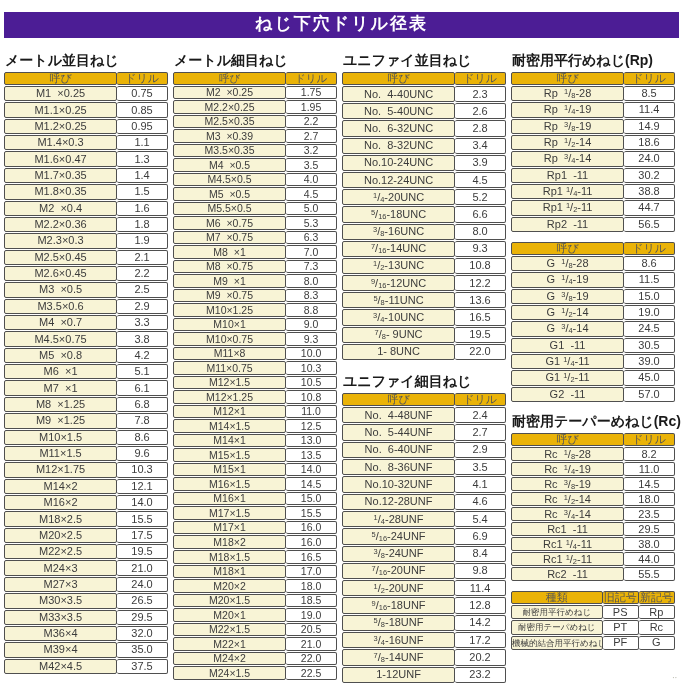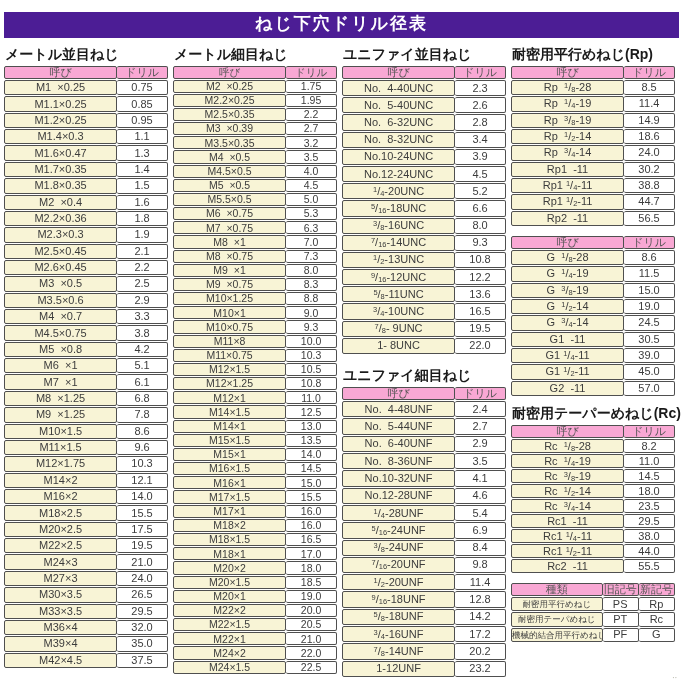--- a/index.html
+++ b/index.html
@@ -2,27 +2,27 @@
 <html><head>
 <meta charset="utf-8">
 <style>
   html,body{margin:0;padding:0;}
   body{width:683px;height:683px;background:#fff;font-family:"Liberation Sans",sans-serif;}
   .page{position:relative;width:683px;height:683px;overflow:hidden;background:#fff;}
   .banner{margin:12px 4px 4px 4px;height:26px;background:#4c1d95;display:flex;align-items:flex-start;justify-content:center;}
   .banner-text{color:#fff;font-weight:bold;font-size:17px;letter-spacing:2px;}
   .content{display:flex;gap:5px;padding:0 4px;margin-top:3px;}
   .col{flex:0 0 164px;width:164px;}
-  .sec-title{font-size:14px;font-weight:bold;color:#1a1a1a;line-height:16px;margin:4px 0 3px 1px;white-space:nowrap;}
+  .sec-title{font-size:14px;font-weight:bold;color:#1a1a1a;line-height:16px;margin:10px 0 3px 1px;white-space:nowrap;}
   .sec-title.tight{font-size:12.5px;letter-spacing:-0.5px;}
   table.tbl{border-collapse:separate;border-spacing:0 1px;table-layout:fixed;width:100%;}
   .tbl th,.tbl td{border:1px solid #4f4f4f;border-radius:2px;padding:0;margin:0;
       text-align:center;vertical-align:middle;font-size:11px;line-height:1;color:#3c3c3c;overflow:hidden;}
   .tbl th+th,.tbl td+td{border-left:none;}
-  .tbl th{background:#f9a8d4;color:#555;font-weight:normal;}
+  .tbl th{background:#eab308;color:#555;font-weight:normal;}
   .tbl td.c-name,.tbl td.c-kind{background:#f8f4d6;white-space:pre;}
   .tbl td.c-drill,.tbl td.c-old,.tbl td.c-new{background:#fff;}
   .tbl .c-name{width:69%;} .tbl .c-drill{width:31%;}
   .tbl .c-kind{width:56%;} .tbl .c-old{width:22%;} .tbl .c-new{width:22%;}
   .tbl td.c-kind{font-size:8.5px;}
   .dense td,.dense th{font-size:10.5px;}
   .h604{height:604px;} .h610{height:610px;} .h290{height:290px;} .h292{height:292px;}
   .h162{height:162px;} .h150{height:150px;} .h61{height:61px;}
   .mb12{margin-bottom:12px;} .mb8{margin-bottom:8px;}
   .fr-n{font-size:0.68em;vertical-align:0.42em;line-height:0;}
@@ -350,24 +350,20 @@
             </tr>
             <tr>
               <td class="c-name">M20×1.5</td>
               <td class="c-drill">18.5</td>
             </tr>
             <tr>
               <td class="c-name">M20×1</td>
               <td class="c-drill">19.0</td>
             </tr>
             <tr>
-              <td class="c-name">M22×2</td>
-              <td class="c-drill">20.0</td>
-            </tr>
-            <tr>
               <td class="c-name">M22×1.5</td>
               <td class="c-drill">20.5</td>
             </tr>
             <tr>
               <td class="c-name">M22×1</td>
               <td class="c-drill">21.0</td>
             </tr>
             <tr>
               <td class="c-name">M24×2</td>
               <td class="c-drill">22.0</td>

